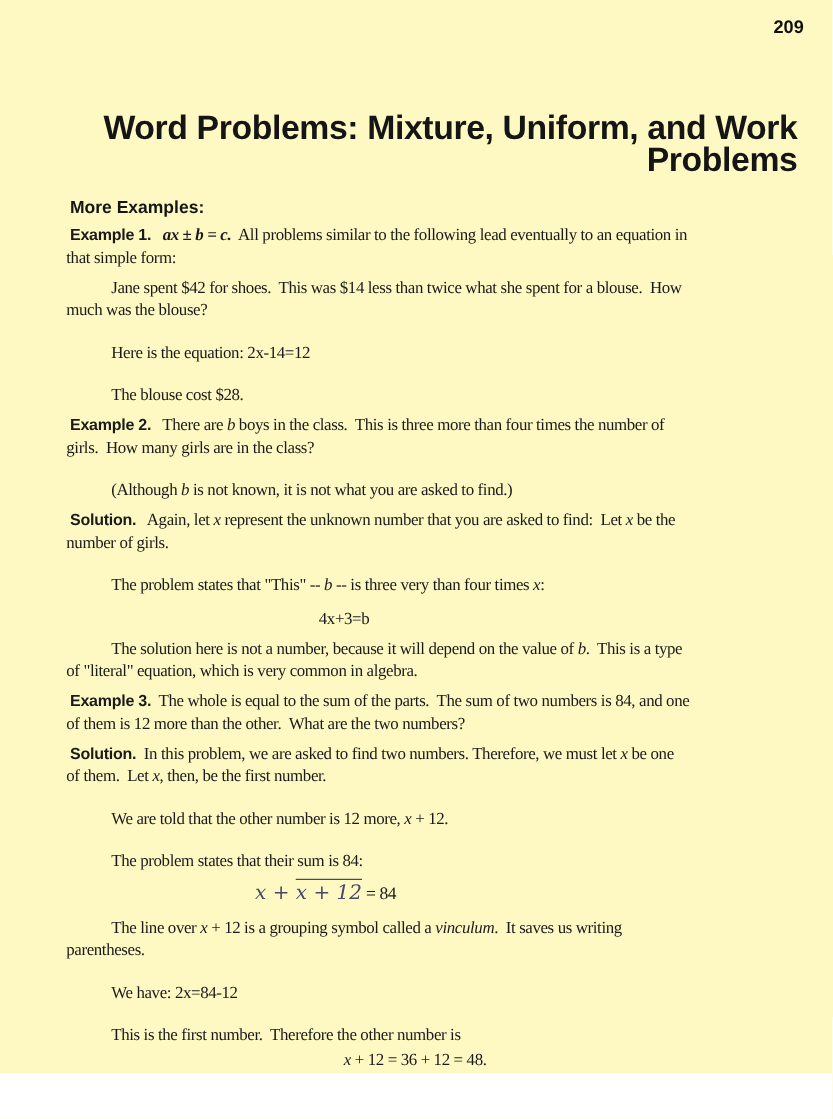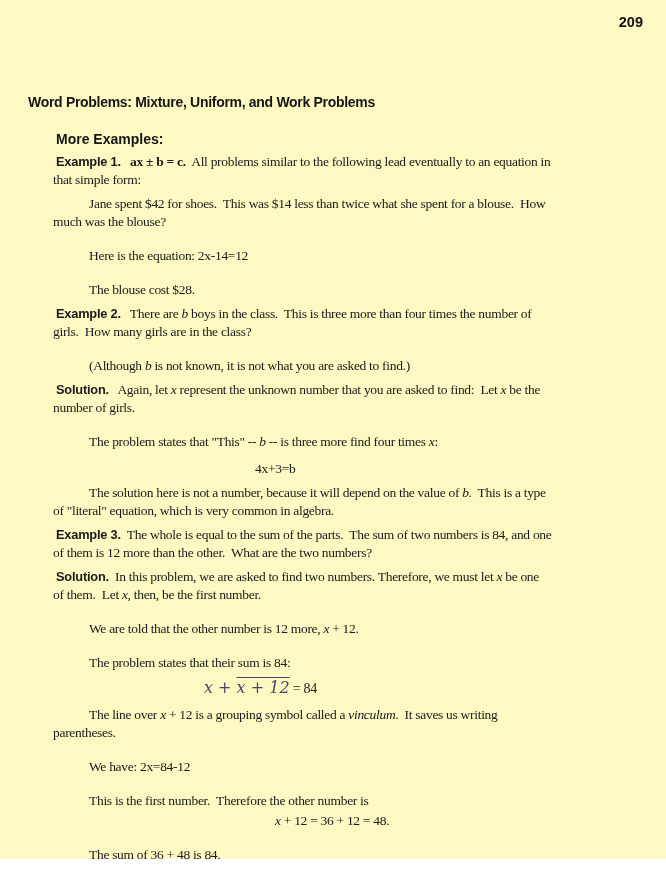--- a/index.html
+++ b/index.html
@@ -18,24 +18,24 @@
   }
   .page-number {
     font-family:"Liberation Sans", sans-serif;
     font-weight:bold;
     font-size:14.5px;
     line-height:17px;
     color:#111;
   }
   .doc-title {
     margin:58px 28px 0 28px;
-    text-align:left;
+    text-align:right;
     font-family:"Liberation Sans", sans-serif;
     font-weight:bold;
-    font-size:14px;
+    font-size:27px;
     line-height:26px;
     letter-spacing:-0.3px;
     color:#151515;
   }
   .doc-subtitle {
     margin:16px 0 0 56px;
     font-family:"Liberation Sans", sans-serif;
     font-weight:bold;
     font-size:14px;
     line-height:16px;
@@ -58,21 +58,21 @@
   .blk-eq2  { margin-top:5px; margin-left:151px; font-size:14px; line-height:22px; }
   .blk-eq3  { margin-top:2px; margin-left:222px; }
   .s-plain { }
   .s-head {
     font-family:"Liberation Sans", sans-serif;
     font-weight:bold;
     font-size:12.8px;
     letter-spacing:-0.2px;
   }
   .s-i  { font-style:italic; }
-  .s-bi { font-weight:bold; }
+  .s-bi { font-style:italic; font-weight:bold; }
   .s-m, .s-mo {
     font-style:italic;
     font-size:16px;
     letter-spacing:0;
     font-family:"DejaVu Serif", serif;
   }
   .s-mo {
     text-decoration:overline;
     text-decoration-thickness:1px;
   }
@@ -91,21 +91,21 @@
 that simple form:</span></p>
       <p class="blk blk-hang"><span class="s-plain">Jane spent $42 for shoes.  This was $14 less than twice what she spent for a blouse.  How
 much was the blouse?</span></p>
       <p class="blk blk-deep"><span class="s-plain">Here is the equation: 2x-14=12</span></p>
       <p class="blk blk-deep"><span class="s-plain">The blouse cost $28.</span></p>
       <p class="blk blk-head"><span class="s-head">Example 2.</span><span class="s-plain">   There are </span><span class="s-i">b</span><span class="s-plain"> boys in the class.  This is three more than four times the number of
 girls.  How many girls are in the class?</span></p>
       <p class="blk blk-deep"><span class="s-plain">(Although </span><span class="s-i">b</span><span class="s-plain"> is not known, it is not what you are asked to find.)</span></p>
       <p class="blk blk-head"><span class="s-head">Solution.</span><span class="s-plain">   Again, let </span><span class="s-i">x</span><span class="s-plain"> represent the unknown number that you are asked to find:  Let </span><span class="s-i">x</span><span class="s-plain"> be the
 number of girls.</span></p>
-      <p class="blk blk-deep"><span class="s-plain">The problem states that "This" -- </span><span class="s-i">b</span><span class="s-plain"> -- is three more find four times </span><span class="s-i">x</span><span class="s-plain">:</span></p>
+      <p class="blk blk-deep"><span class="s-plain">The problem states that "This" -- </span><span class="s-i">b</span><span class="s-plain"> -- is three very than four times </span><span class="s-i">x</span><span class="s-plain">:</span></p>
       <p class="blk blk-eq1"><span class="s-plain">4x+3=b</span></p>
       <p class="blk blk-hang"><span class="s-plain">The solution here is not a number, because it will depend on the value of </span><span class="s-i">b</span><span class="s-plain">.  This is a type
 of "literal" equation, which is very common in algebra.</span></p>
       <p class="blk blk-head"><span class="s-head">Example 3.</span><span class="s-plain">  The whole is equal to the sum of the parts.  The sum of two numbers is 84, and one
 of them is 12 more than the other.  What are the two numbers?</span></p>
       <p class="blk blk-head"><span class="s-head">Solution.</span><span class="s-plain">  In this problem, we are asked to find two numbers. Therefore, we must let </span><span class="s-i">x</span><span class="s-plain"> be one
 of them.  Let </span><span class="s-i">x</span><span class="s-plain">, then, be the first number.</span></p>
       <p class="blk blk-deep"><span class="s-plain">We are told that the other number is 12 more, </span><span class="s-i">x</span><span class="s-plain"> + 12.</span></p>
       <p class="blk blk-deep"><span class="s-plain">The problem states that their sum is 84:</span></p>
       <p class="blk blk-eq2"><span class="s-m" style="color: rgb(71, 71, 104);">x + </span><span class="s-mo" style="color: rgb(71, 71, 104); text-decoration-color: rgb(71, 71, 104);">x + 12</span><span class="s-plain"> = 84</span></p>

